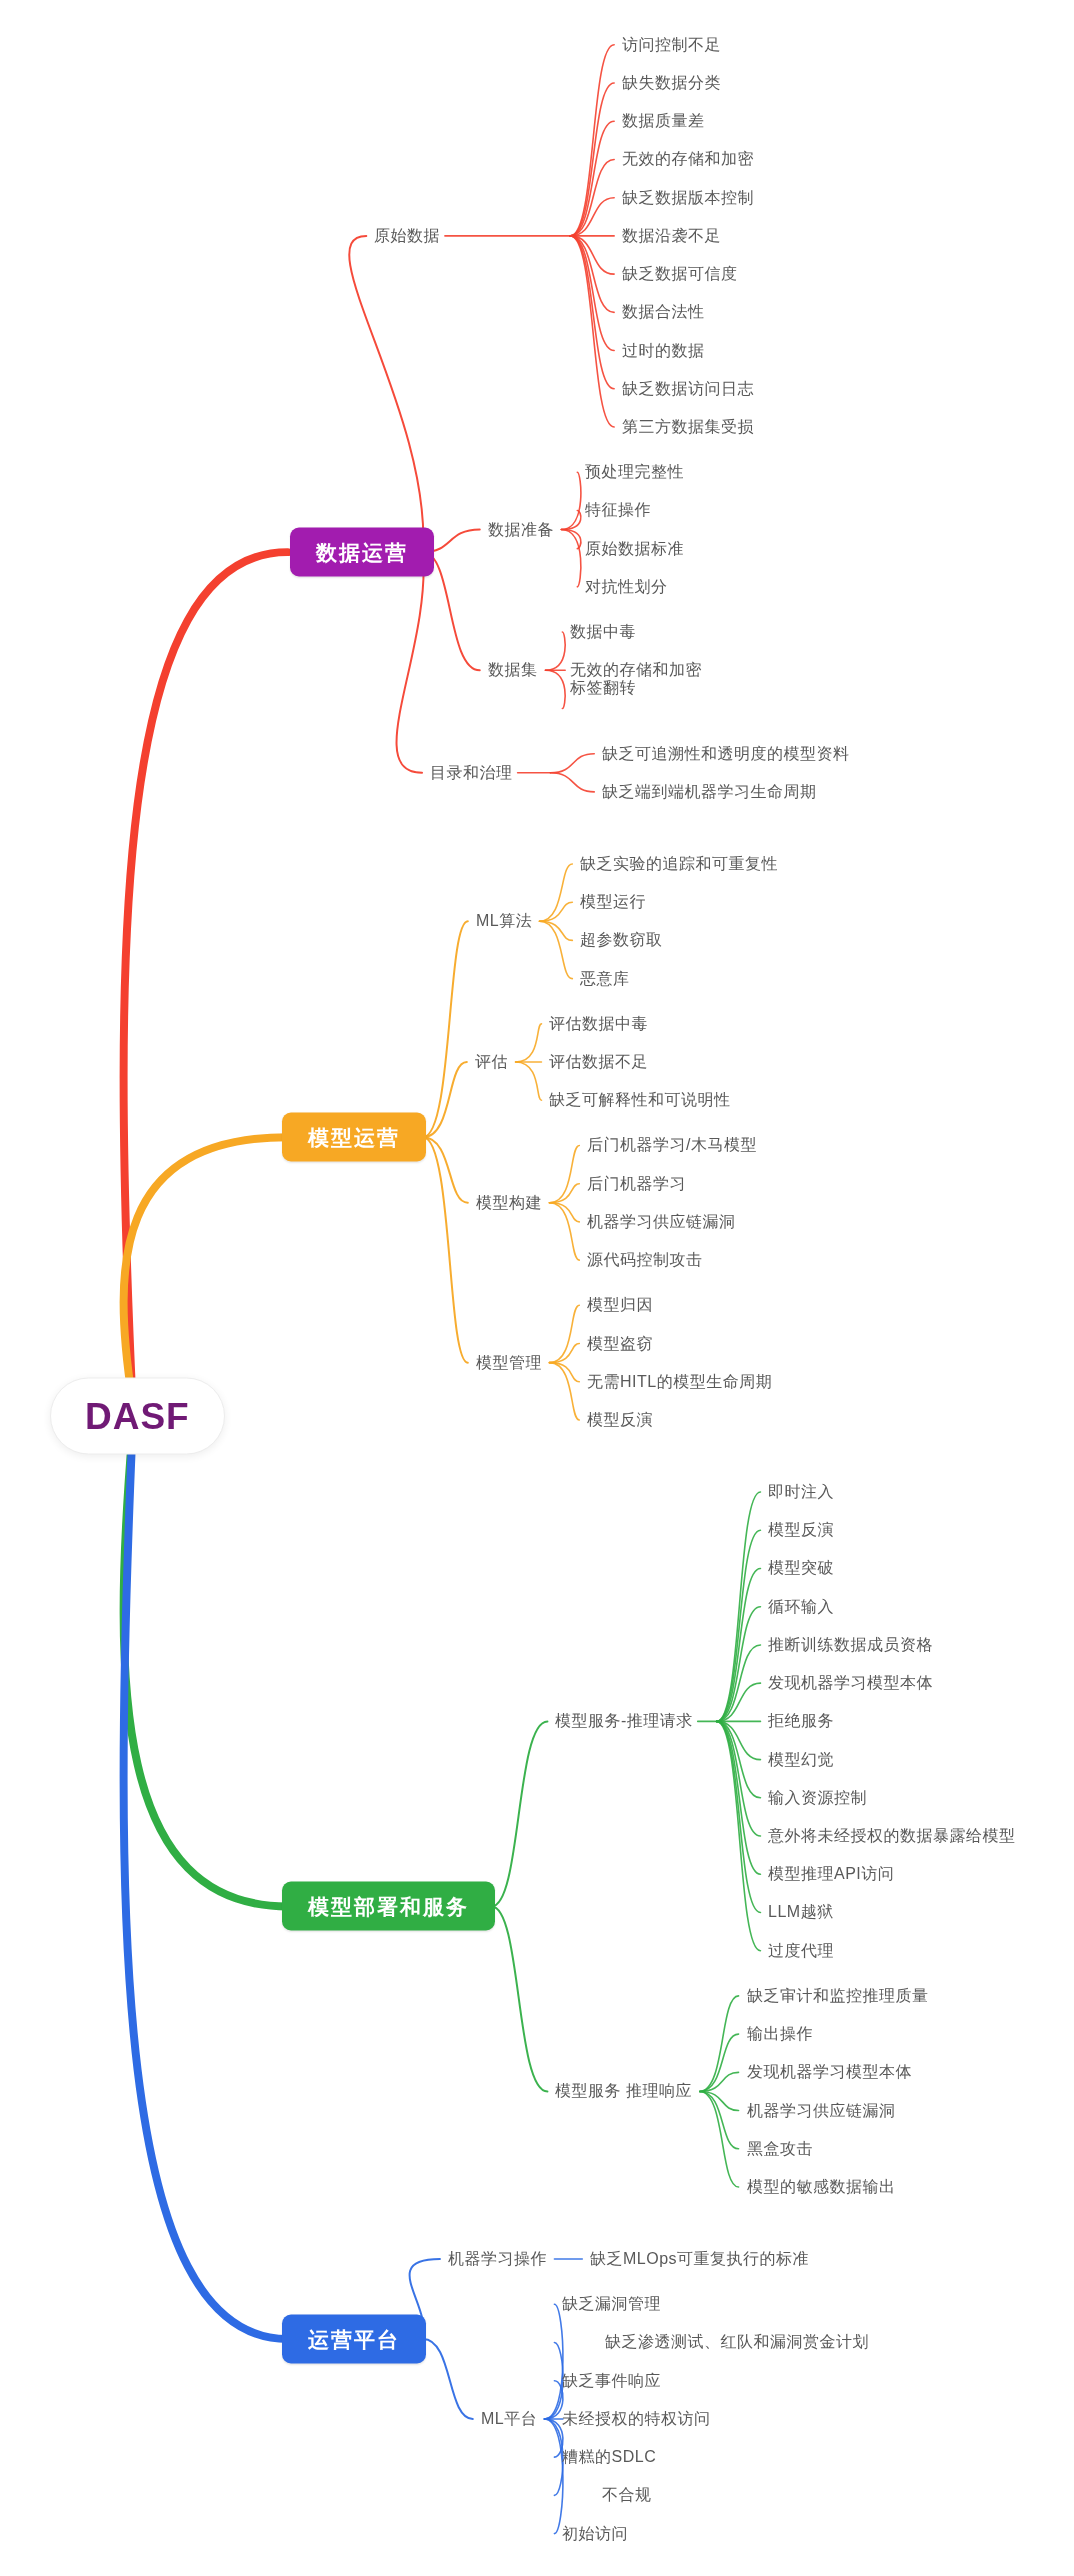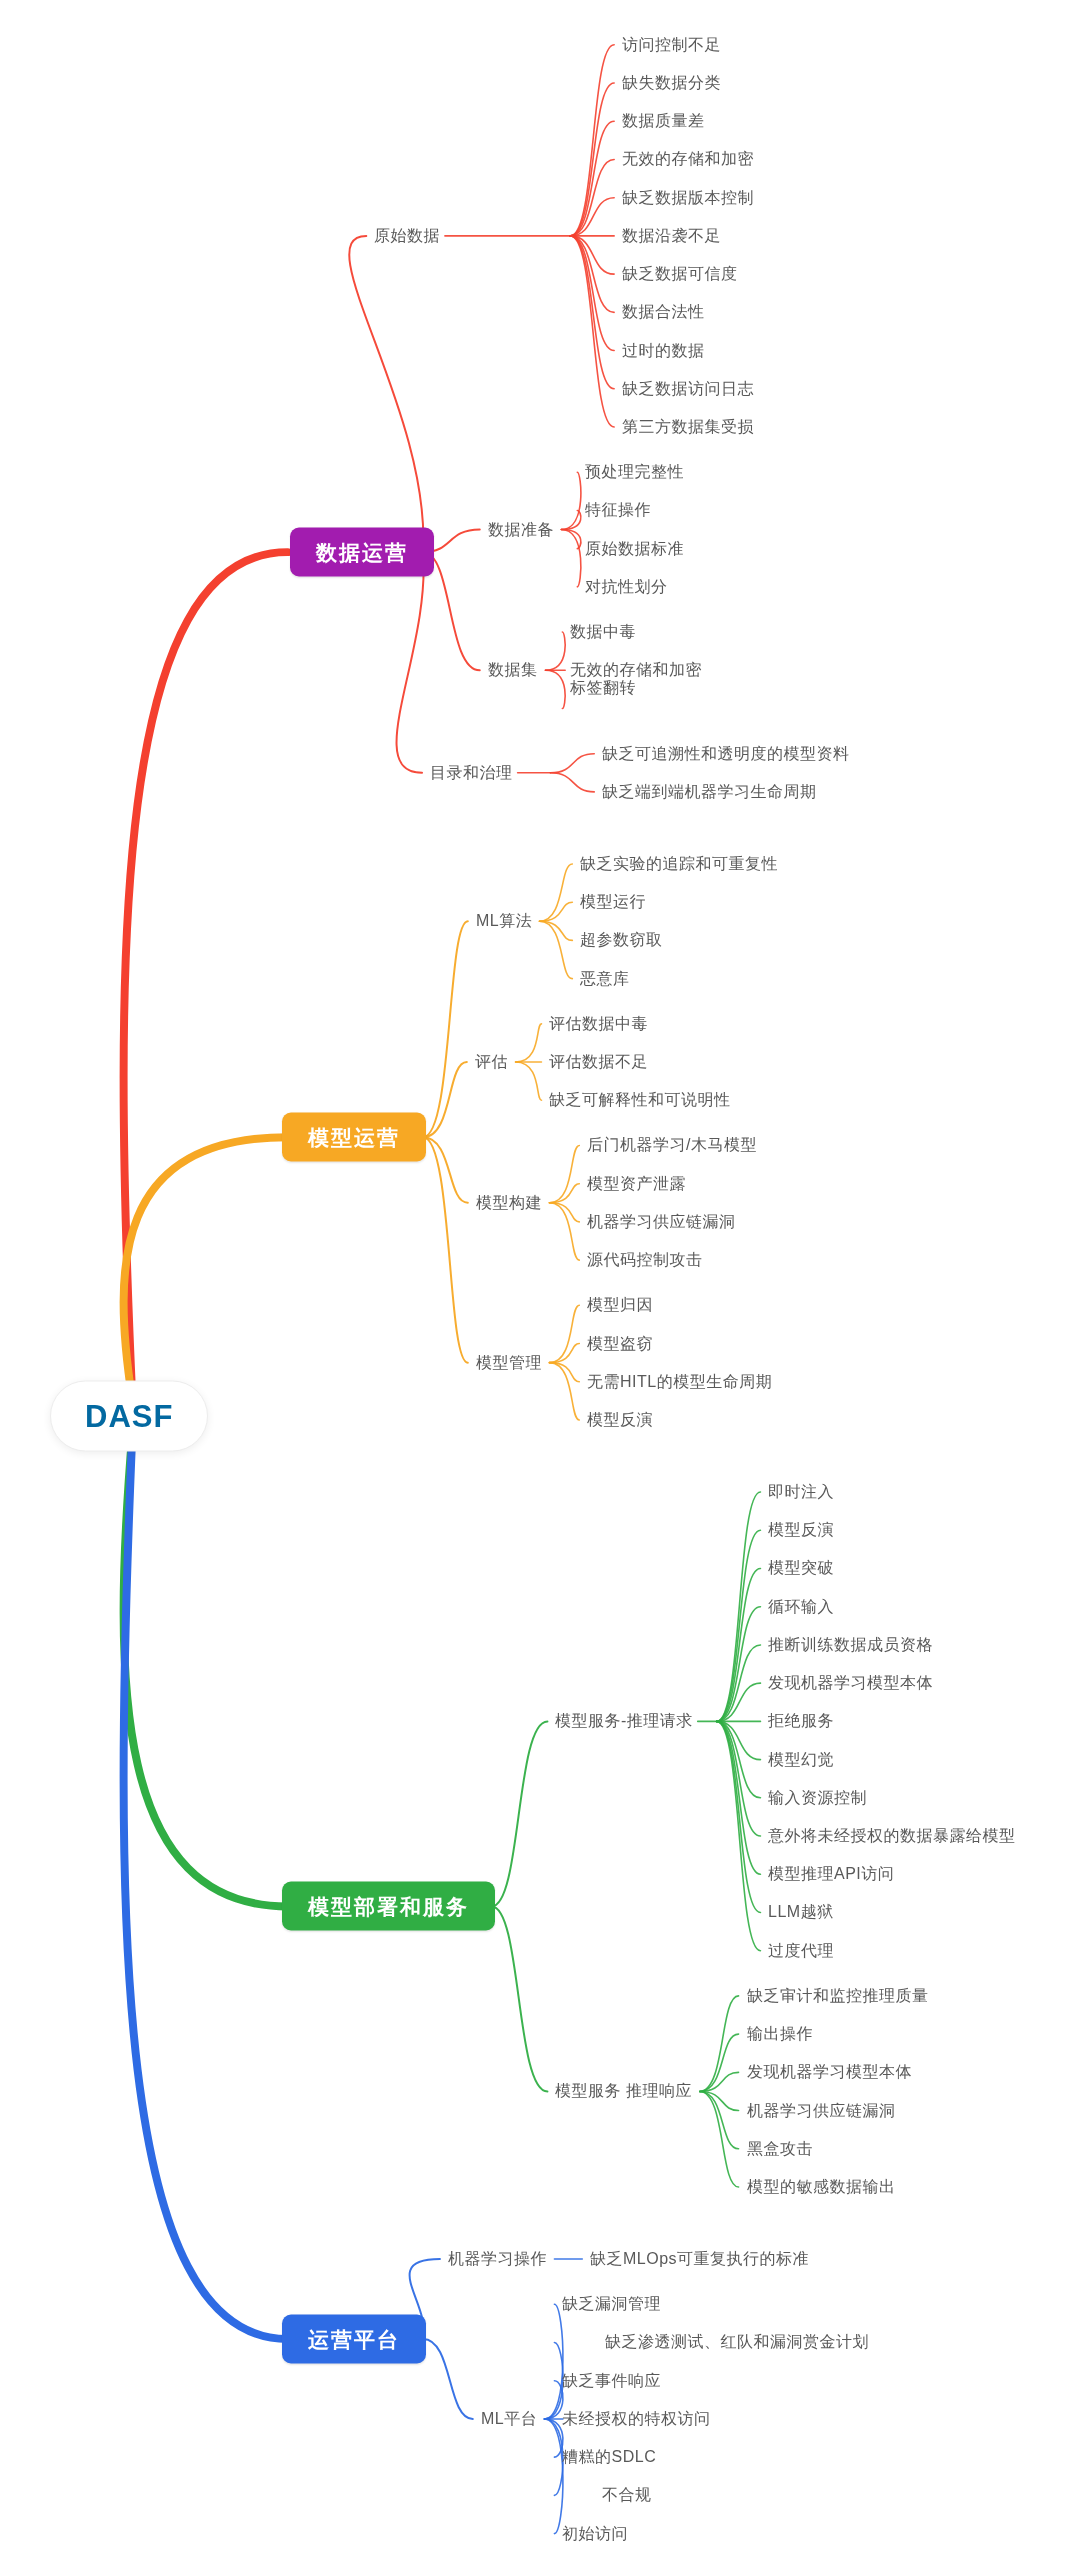--- a/index.html
+++ b/index.html
@@ -16,21 +16,21 @@
   .node{position:absolute;transform:translateY(-50%);white-space:nowrap;z-index:1;}
   .leaf,.branch{
     font-size:16px;line-height:1;color:#595959;letter-spacing:0.5px;
   }
   .secbox{
     background:#ccc;color:#ffffff;font-weight:bold;font-size:21px;line-height:1;
     padding:14px 26px;border-radius:9px;letter-spacing:2px;
     box-shadow:0 1px 2px rgba(0,0,0,0.10);
   }
   .rootpill{
-    background:#ffffff;color:#0369a1;font-weight:bold;font-size:31px;line-height:1;
+    background:#ffffff;color:#701a75;font-weight:bold;font-size:37px;line-height:1;
     padding:19px 34px;border-radius:42px;border:1px solid #ededed;
     box-shadow:0 2px 8px rgba(0,0,0,0.07);z-index:2;letter-spacing:1px;
   }
 </style>
 </head>
 <body>
 
 <div id="stage">
   <svg id="wires" xmlns="http://www.w3.org/2000/svg" viewBox="0 0 1080 2588" width="1075" height="2576">
       <path d="M 133 1407 C 112 945.435, 116 554.6999999999998, 289 554.6999999999998" fill="none" stroke="#F4402F" stroke-width="8" stroke-linecap="round"></path>
@@ -146,21 +146,21 @@
     <div class="node leaf" style="left: 580px; top: 864px;">缺乏实验的追踪和可重复性</div>
     <div class="node leaf" style="left: 580px; top: 902px;">模型运行</div>
     <div class="node leaf" style="left: 580px; top: 940px;">超参数窃取</div>
     <div class="node leaf" style="left: 580px; top: 979px;">恶意库</div>
     <div class="node branch" style="left: 475px; top: 1062px;">评估</div>
     <div class="node leaf" style="left: 549px; top: 1024px;">评估数据中毒</div>
     <div class="node leaf" style="left: 549px; top: 1062px;">评估数据不足</div>
     <div class="node leaf" style="left: 549px; top: 1100px;">缺乏可解释性和可说明性</div>
     <div class="node branch" style="left: 476px; top: 1203px;">模型构建</div>
     <div class="node leaf" style="left: 587px; top: 1145px;">后门机器学习/木马模型</div>
-    <div class="node leaf" style="left: 587px; top: 1184px;">模型资产泄露</div>
+    <div class="node leaf" style="left: 587px; top: 1184px;">后门机器学习</div>
     <div class="node leaf" style="left: 587px; top: 1222px;">机器学习供应链漏洞</div>
     <div class="node leaf" style="left: 587px; top: 1260px;">源代码控制攻击</div>
     <div class="node branch" style="left: 476px; top: 1363px;">模型管理</div>
     <div class="node leaf" style="left: 587px; top: 1305px;">模型归因</div>
     <div class="node leaf" style="left: 587px; top: 1344px;">模型盗窃</div>
     <div class="node leaf" style="left: 587px; top: 1382px;">无需HITL的模型生命周期</div>
     <div class="node leaf" style="left: 587px; top: 1420px;">模型反演</div>
     <div class="node secbox" style="left: 282px; top: 1906px; background: rgb(48, 174, 68);">模型部署和服务</div>
     <div class="node branch" style="left: 555px; top: 1721px;">模型服务-推理请求</div>
     <div class="node leaf" style="left: 768px; top: 1492px;">即时注入</div>

